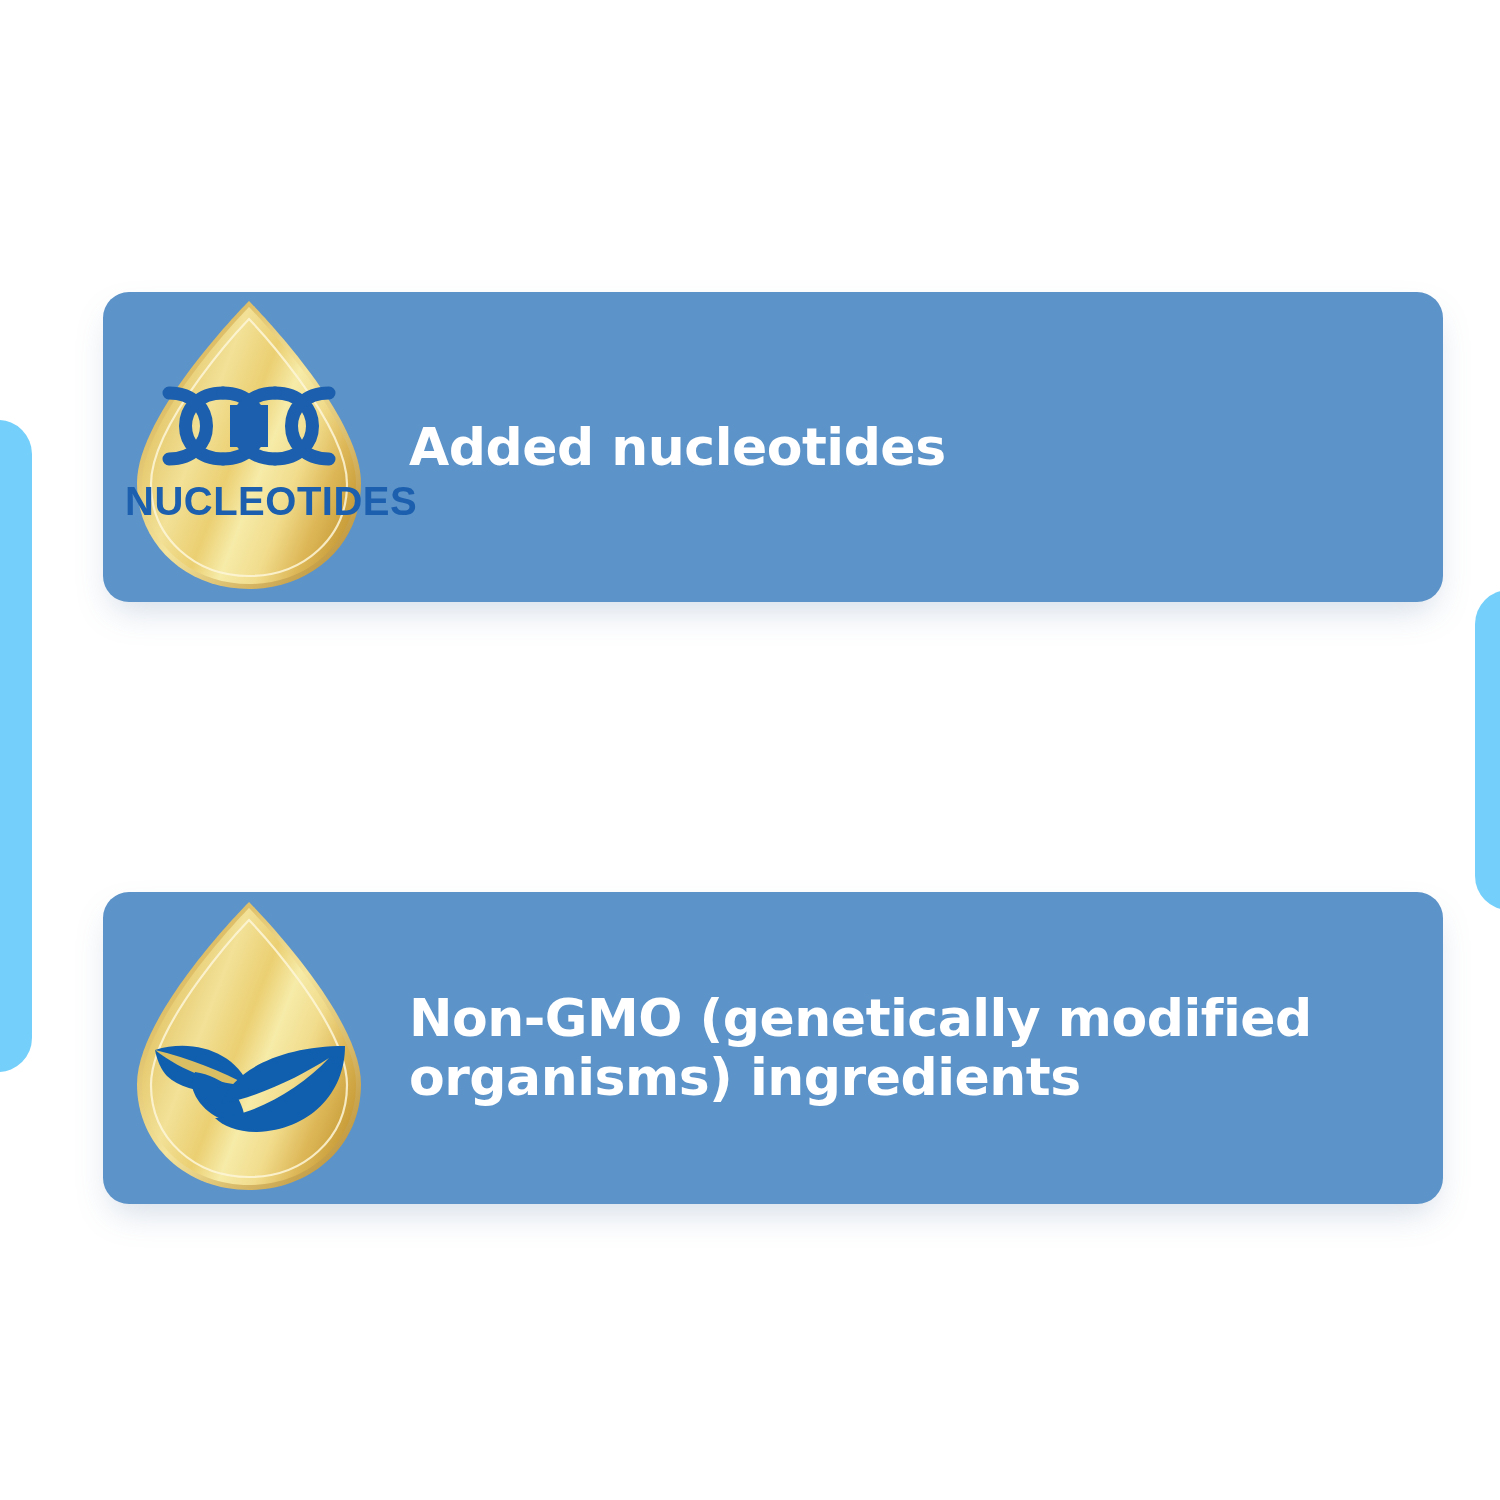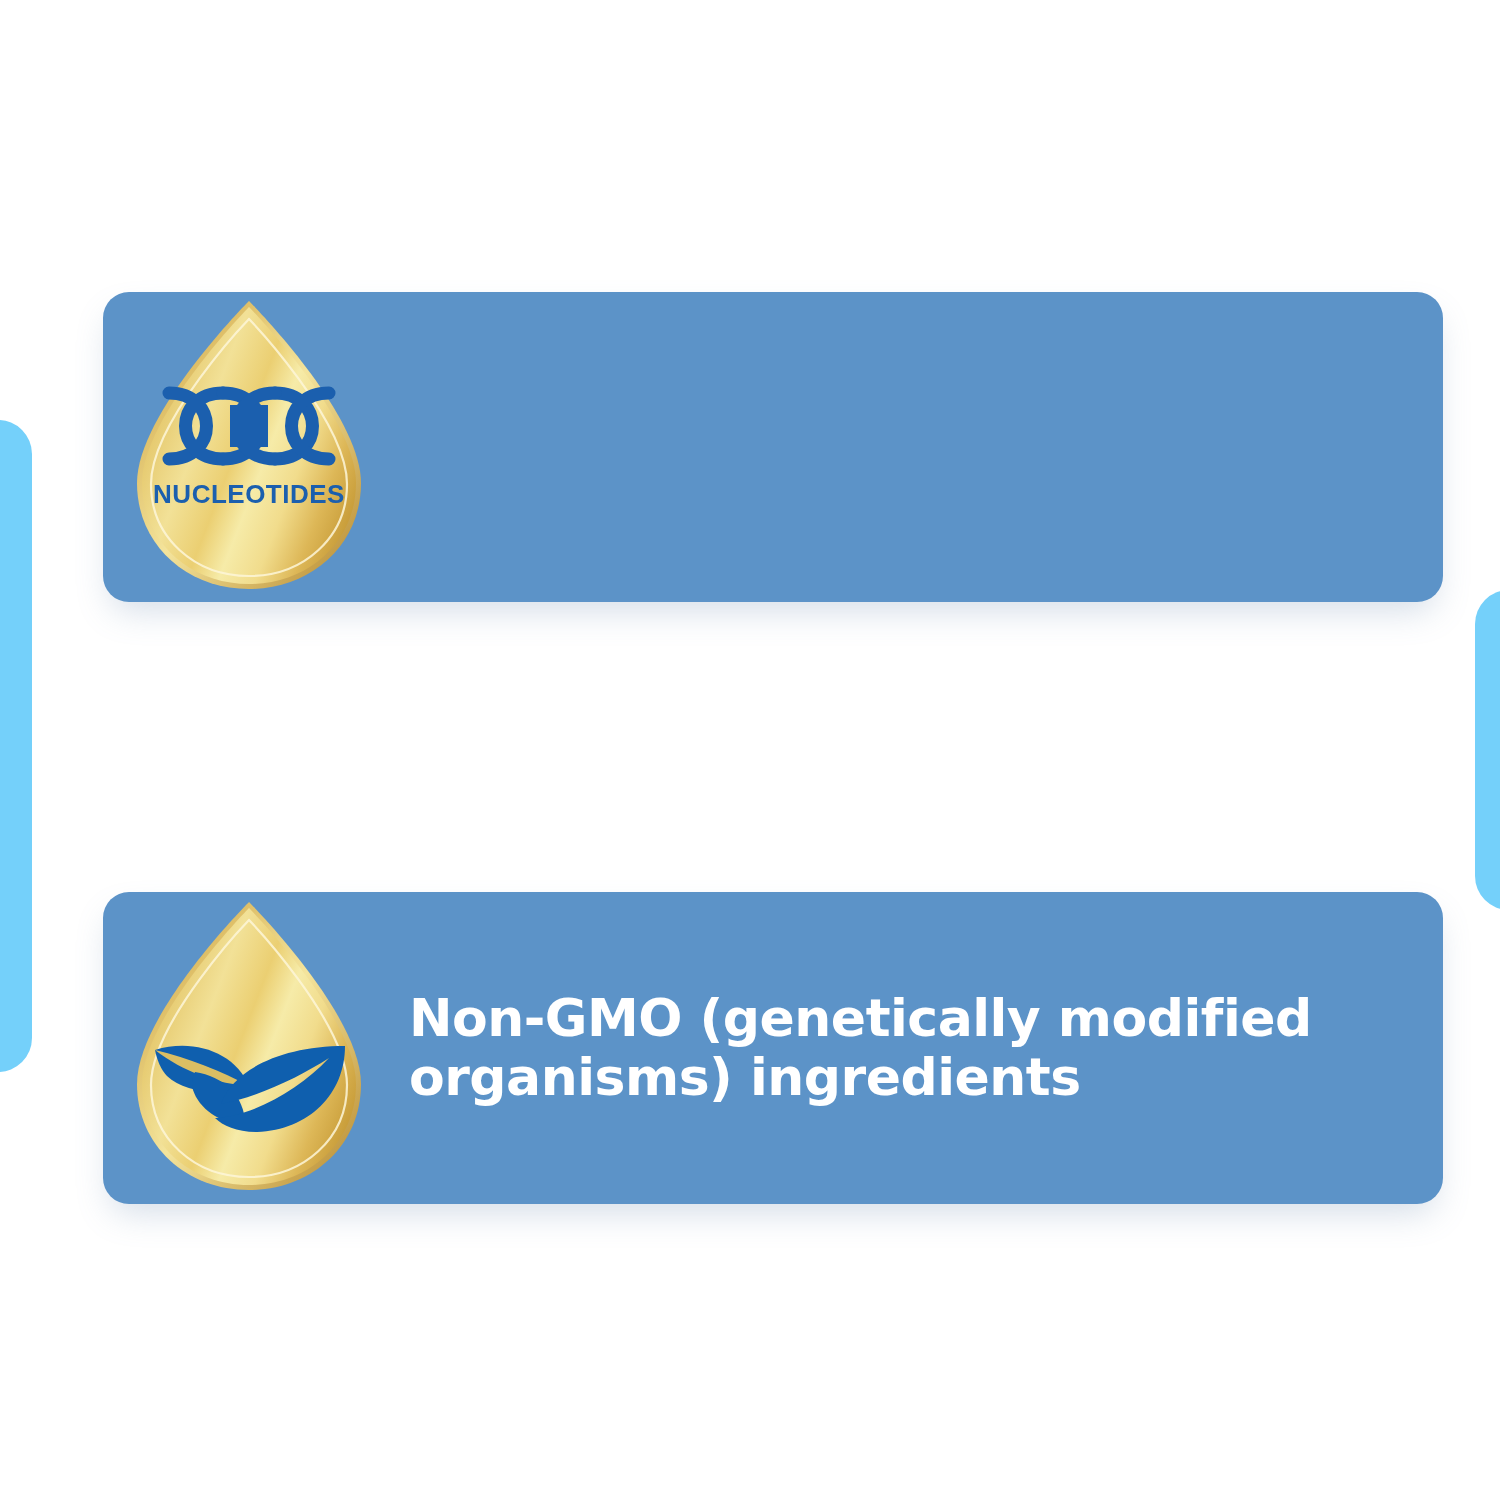--- a/index.html
+++ b/index.html
@@ -91,21 +91,21 @@
 
   .badge-caption {
     position: absolute;
     left: 0;
     top: 182px;
     width: 100%;
     text-align: center;
     color: #1B5FAE;
     font-family: "Liberation Sans", sans-serif;
     font-weight: 700;
-    font-size: 26px;
+    font-size: 40px;
     letter-spacing: 0.5px;
     pointer-events: none;
   }
 
   
   .card-text {
     color: #FFFFFF;
     font-family: "DejaVu Sans", sans-serif;
     font-weight: 700;
     letter-spacing: -0.5px;
@@ -179,20 +179,21 @@
             <line x1="74" y1="22" x2="74" y2="64"></line>
             <line x1="88" y1="20" x2="88" y2="66"></line>
             <line x1="102" y1="22" x2="102" y2="64"></line>
           </g>
         </svg>
       </div>
 
       <div class="badge-caption">NUCLEOTIDES</div>
     </div>
 
+    <div class="card-text">Added nucleotides</div>
   </div>
 
   <div class="card card-2">
 
     <div class="badge-wrap">
       <div class="badge">
         <svg class="drop" viewBox="0 0 248 296">
           <defs>
             <linearGradient id="goldGrad2" x1="0" y1="0.25" x2="1" y2="0.75">
               <stop offset="0%" stop-color="#D8B253"></stop>

